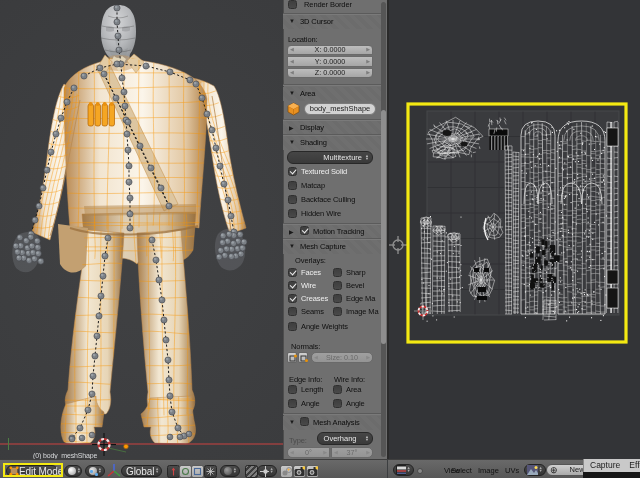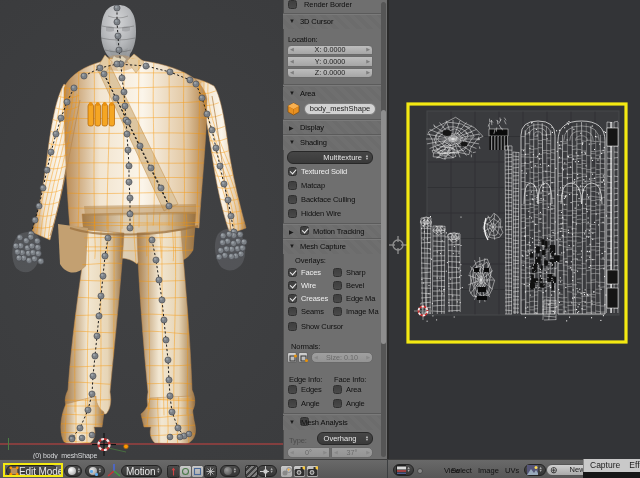--- a/index.html
+++ b/index.html
@@ -2043,50 +2043,50 @@
       <div class="lbl" style="left:63px;top:279.5px;color:#101010">Bevel</div>
       <div class="cbx on" style="left:5px;top:294px"></div>
       <div class="lbl" style="left:18px;top:292.5px;color:#f0f0f0">Creases</div>
       <div class="cbx" style="left:50px;top:294px"></div>
       <div class="lbl" style="left:63px;top:292.5px;color:#101010">Edge Ma</div>
       <div class="cbx" style="left:5px;top:307px"></div>
       <div class="lbl" style="left:18px;top:305.5px;color:#101010">Seams</div>
       <div class="cbx" style="left:50px;top:307px"></div>
       <div class="lbl" style="left:63px;top:305.5px;color:#101010">Image Ma</div>
       <div class="cbx" style="left:5px;top:322px"></div>
-      <div class="lbl" style="left:18px;top:320.5px;color:#101010">Show Cursor</div>
+      <div class="lbl" style="left:18px;top:320.5px;color:#101010">Angle Weights</div>
       <div class="lbl" style="left:8px;top:341px;color:#101010">Normals:</div>
       <div class="nbtn" style="left:4px;top:352px"><svg width="8" height="9" style="margin:1px">
           <rect x="1" y="2" width="5" height="5" fill="none" stroke="#333" stroke-width="1"></rect>
           <circle cx="6.5" cy="2" r="1.5" fill="#e8920a"></circle>
         </svg></div>
       <div class="nbtn" style="left:15px;top:352px"><svg width="8" height="9" style="margin:1px">
           <rect x="1" y="2" width="5" height="5" fill="none" stroke="#333" stroke-width="1"></rect>
           <circle cx="6.5" cy="6.5" r="1.5" fill="#e8920a"></circle>
         </svg></div>
       <div class="num dis" style="left:28px;top:352px;width:62px;border-radius:5px">
         <span class="ar">◀</span>
         <span>Size: 0.10</span>
         <span class="ar">▶</span>
       </div>
       <div class="lbl" style="left:6px;top:374px;color:#101010">Edge Info:</div>
-      <div class="lbl" style="left:51px;top:374px;color:#101010">Face Info:</div>
+      <div class="lbl" style="left:51px;top:374px;color:#101010">Wire Info:</div>
       <div class="cbx" style="left:5px;top:385px"></div>
-      <div class="lbl" style="left:18px;top:383.5px;color:#101010">Edges</div>
+      <div class="lbl" style="left:18px;top:383.5px;color:#101010">Length</div>
       <div class="cbx" style="left:50px;top:385px"></div>
       <div class="lbl" style="left:63px;top:383.5px;color:#101010">Area</div>
       <div class="cbx" style="left:5px;top:399px"></div>
       <div class="lbl" style="left:18px;top:397.5px;color:#101010">Angle</div>
       <div class="cbx" style="left:50px;top:399px"></div>
       <div class="lbl" style="left:63px;top:397.5px;color:#101010">Angle</div>
       <div class="sep" style="top:413px"></div>
       <div class="phead" style="top:416px"></div>
       <div class="tri" style="left:6px;top:419px">▼</div>
       <div class="cbx" style="left:17px;top:417px"></div>
-      <div class="lbl hb" style="left:18px;top:417px">Mesh Analysis</div>
+      <div class="lbl hb" style="left:30px;top:417px">Mesh Analysis</div>
       <div class="lbl dim" style="left:6px;top:435px">Type:</div>
       <div class="drop" style="left:34px;top:432px;width:56px">
         <span style="flex:1">Overhang</span>
         <span class="dd">▲<br>▼</span>
       </div>
       <div class="num dis" style="left:4px;top:447px;width:43px;border-radius:5px 1px 1px 5px">
         <span class="ar">◀</span>
         <span>0°</span>
         <span class="ar">▶</span>
       </div>
@@ -2120,21 +2120,21 @@
         <span style="position:absolute;left:4px;top:4px;width:2.5px;height:2.5px;border-radius:50%;background:#5fa8e8"></span>
         <span style="position:absolute;left:9px;top:7px;width:2.5px;height:2.5px;border-radius:50%;background:#5fa8e8"></span>
         <span class="harr">▲<br>▼</span>
       </div>
       <svg style="position:absolute;left:107px;top:3px" width="14" height="15">
         <line x1="7" y1="8" x2="7" y2="1" stroke="#4a68d8" stroke-width="1.6"></line>
         <line x1="7" y1="8" x2="1" y2="13" stroke="#cc3333" stroke-width="1.6"></line>
         <line x1="7" y1="8" x2="13" y2="13" stroke="#3f9e3f" stroke-width="1.6"></line>
       </svg>
       <div class="hbtn" style="left:121px;top:5px;width:41px">
-        <span class="ht" style="margin-left:4px">Motion</span>
+        <span class="ht" style="margin-left:4px">Global</span>
         <span class="harr">▲<br>▼</span>
       </div>
       <div class="hico dark" style="left:167px;top:4.5px">
         <svg width="9" height="9">
           <line x1="4.5" y1="8.5" x2="4.5" y2="2.5" stroke="#cc4444" stroke-width="1.1"></line>
           <path d="M2.6,3.2 L4.5,0.6 L6.4,3.2 Z" fill="#cc4444"></path>
         </svg>
       </div>
       <div class="hico lite" style="left:179px;top:4.5px">
         <svg width="9" height="9">

